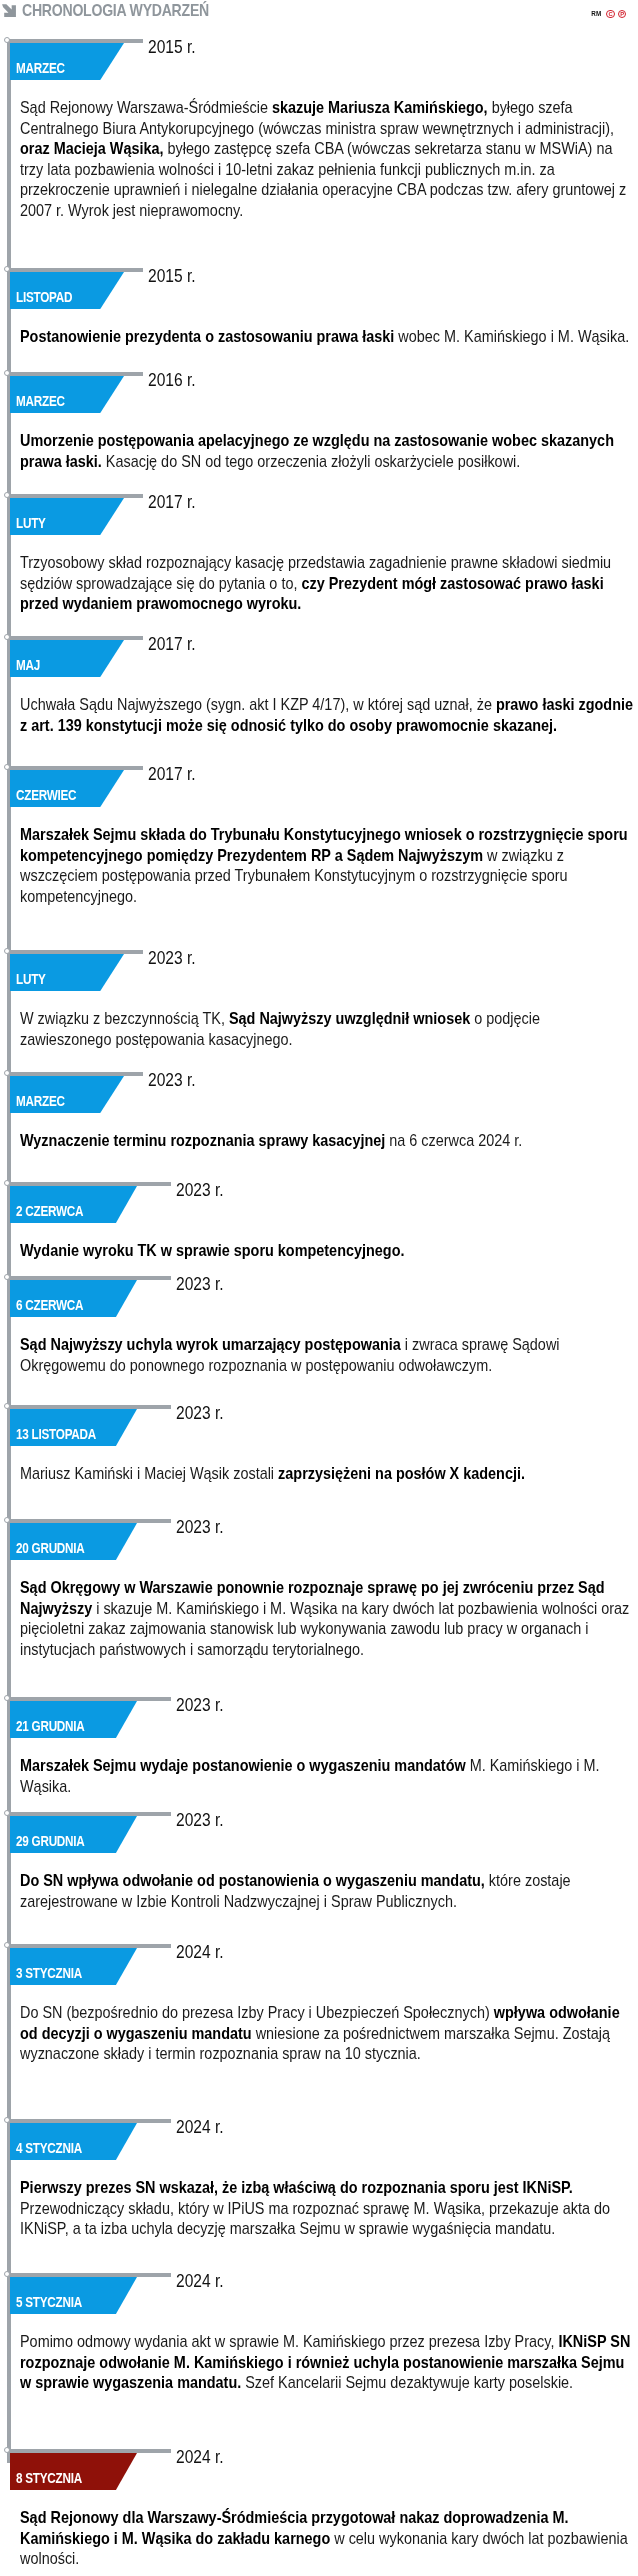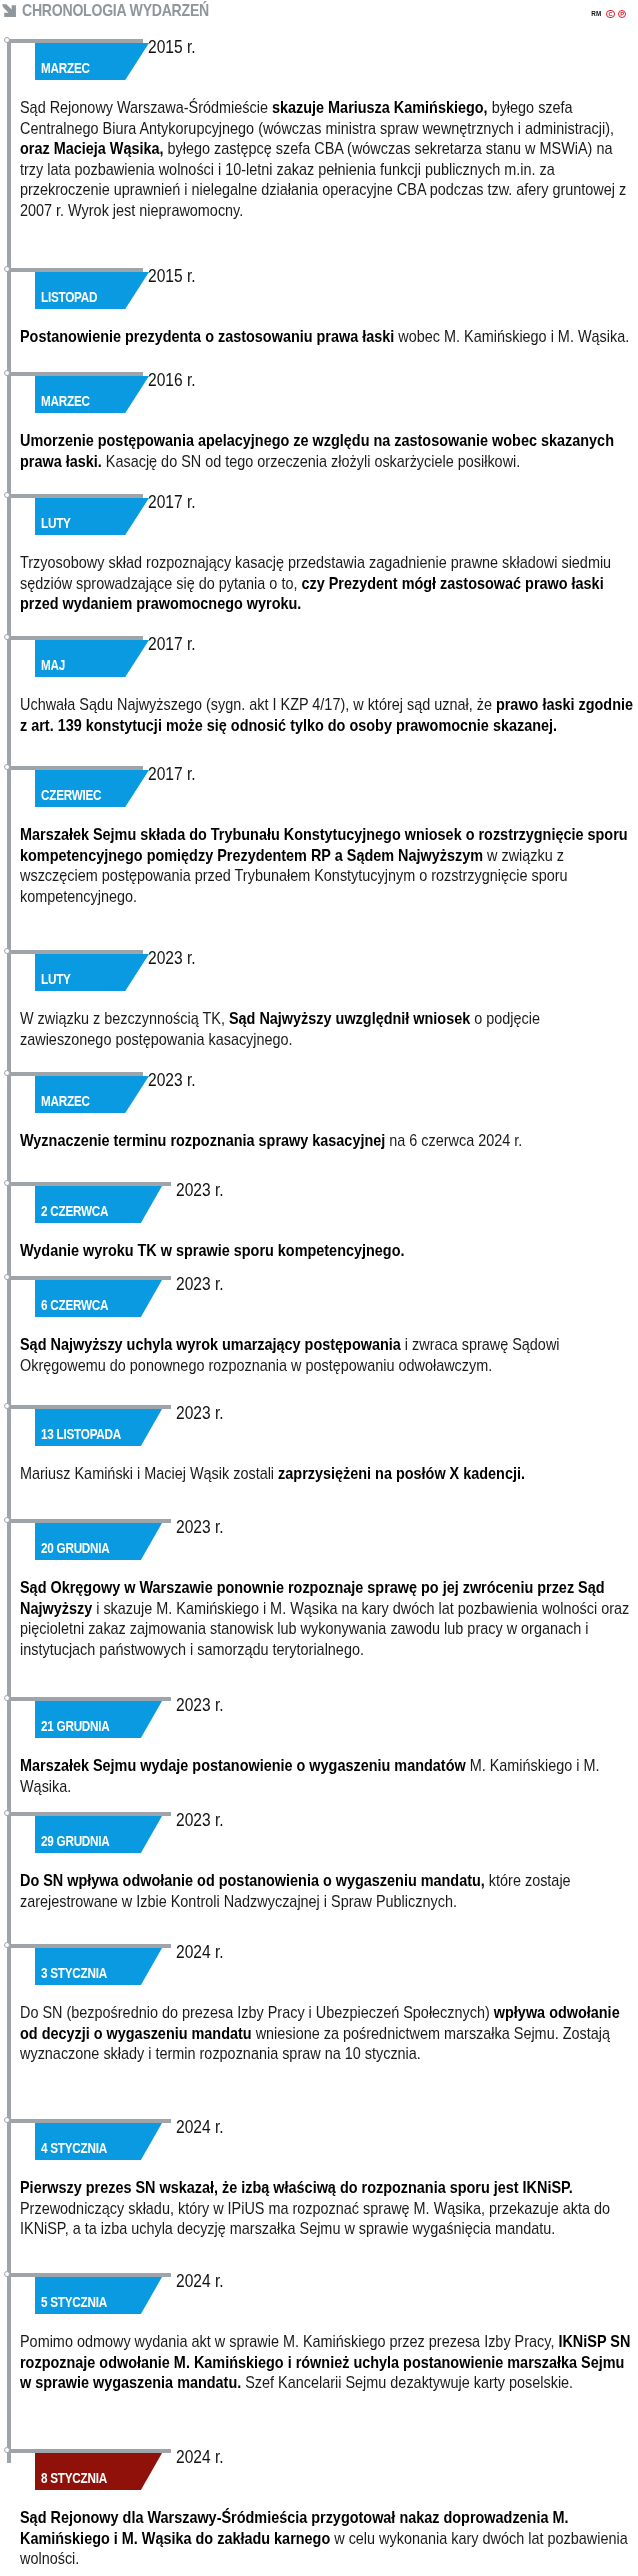--- a/index.html
+++ b/index.html
@@ -13,21 +13,21 @@
   .credits { position:absolute; right:11.6px; top:9.5px; display:flex; align-items:center; gap:3.2px; }
   .credit-rm { font-size:6.3px; color:#111; font-weight:bold; margin-right:2.1px; }
   .cp-circle { width:8.4px; height:8.4px; border:1.1px solid #d2202d; border-radius:50%; color:#d2202d;
                font-size:5.8px; font-weight:bold; display:flex; align-items:center; justify-content:center;
                box-sizing:border-box; }
   .timeline-line { position:absolute; left:6.9px; top:39px; width:4.2px; height:2424px; background:#9ea4aa; }
   .event { position:absolute; left:0; width:638px; }
   .flag-bar { position:absolute; left:7.4px; top:0; height:3.7px; background:#9ea4aa; }
   .flag-knob { position:absolute; left:3.7px; top:-2.1px; width:6.3px; height:6.3px; border-radius:50%;
                background:#fff; border:1.6px solid #9ea4aa; box-sizing:border-box; }
-  .flag { position:absolute; left:35px; top:3.7px; height:37px; }
+  .flag { position:absolute; left:10px; top:3.7px; height:37px; }
   .flag svg { position:absolute; left:0; top:0; }
   .flag-label { position:absolute; left:6.3px; top:17px; font-size:14.3px; font-weight:bold; color:#fff;
                 letter-spacing:-0.3px; white-space:nowrap; line-height:16px;
                 transform:scaleX(0.82); transform-origin:left center; }
   .year { position:absolute; top:1.1px; font-size:19px; color:#111; line-height:21px; white-space:nowrap;
           transform:scaleX(0.82); transform-origin:left center; }
   .body { position:absolute; left:19.5px; top:58px; width:615px; font-size:16.4px; line-height:20.6px; color:#1a1a1a;
           transform:scaleX(0.88); transform-origin:left top; width:697px; }
   .body b { font-weight:bold; color:#000; }
 </style>

